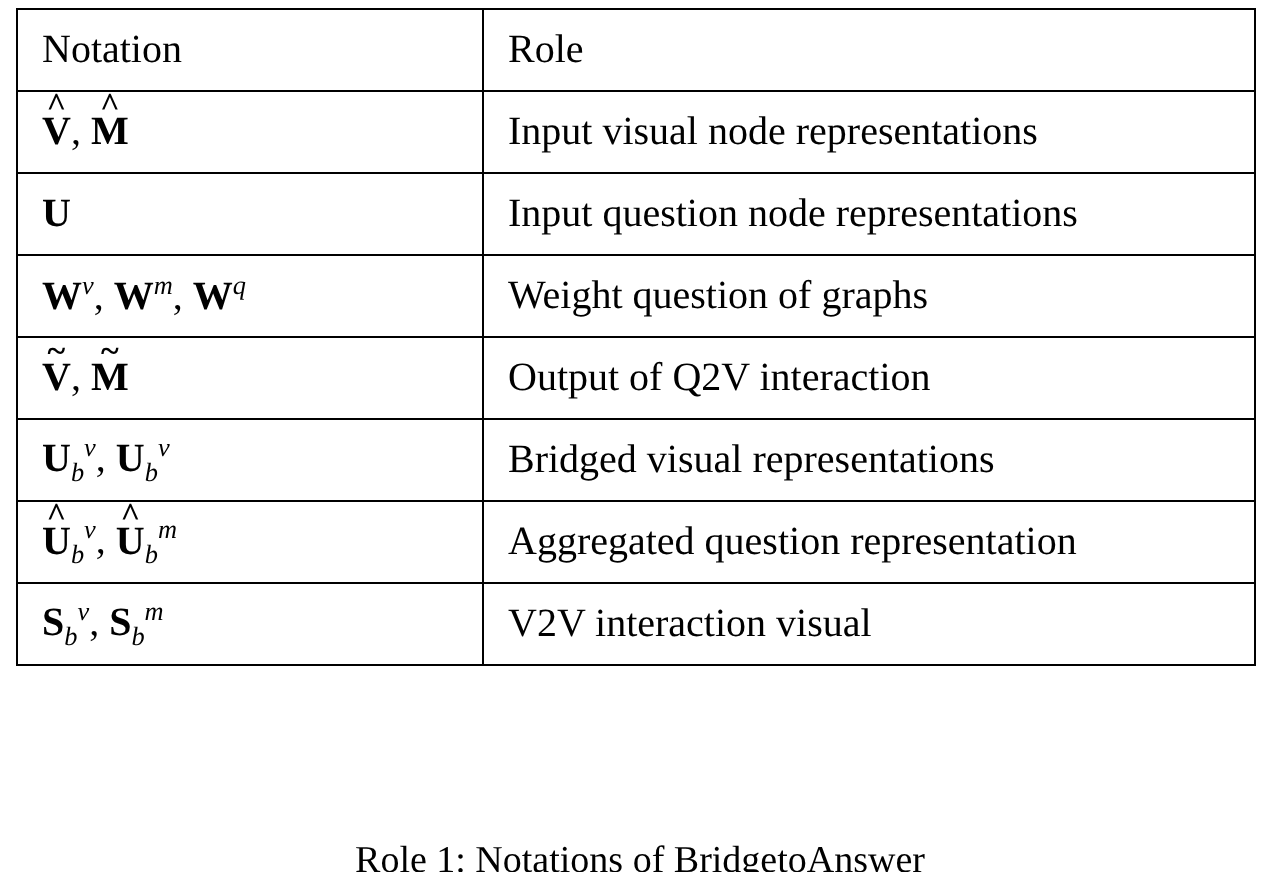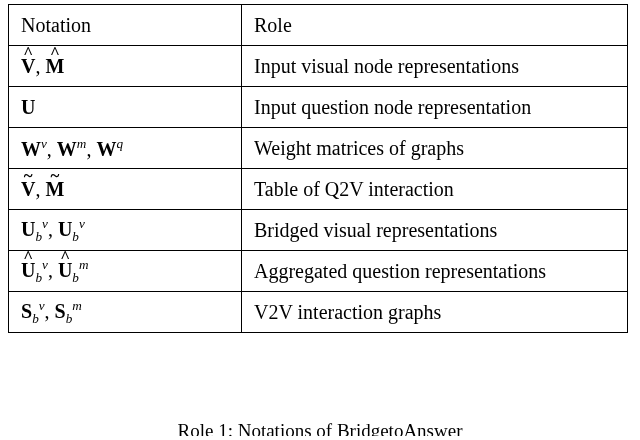--- a/index.html
+++ b/index.html
@@ -112,57 +112,57 @@
         <td class="col-notation">
           <span class="accented"><span class="acc">^</span><span class="mb">V</span></span><span class="comma">, </span><span class="accented"><span class="acc">^</span><span class="mb">M</span></span>
         </td>
         <td class="col-role">Input visual node representations</td>
       </tr>
 
       <tr>
         <td class="col-notation">
           <span class="mb">U</span>
         </td>
-        <td class="col-role">Input question node representation</td>
+        <td class="col-role">Input question node representations</td>
       </tr>
 
       <tr>
         <td class="col-notation">
           <span class="mb">W</span><span class="sup">v</span><span class="comma">, </span><span class="mb">W</span><span class="sup">m</span><span class="comma">, </span><span class="mb">W</span><span class="sup">q</span>
         </td>
-        <td class="col-role">Weight matrices of graphs</td>
+        <td class="col-role">Weight question of graphs</td>
       </tr>
 
 
       <tr>
         <td class="col-notation">
           <span class="accented"><span class="acc">~</span><span class="mb">V</span></span><span class="comma">, </span><span class="accented"><span class="acc">~</span><span class="mb">M</span></span>
         </td>
-        <td class="col-role">Table of Q2V interaction</td>
+        <td class="col-role">Output of Q2V interaction</td>
       </tr>
 
       <tr>
         <td class="col-notation">
           <span class="mb">U</span><span class="sub">b</span><span class="sup">v</span><span class="comma">, </span><span class="mb">U</span><span class="sub">b</span><span class="sup">v</span>
         </td>
         <td class="col-role">Bridged visual representations</td>
       </tr>
 
       <tr>
         <td class="col-notation">
           <span class="accented"><span class="acc">^</span><span class="mb">U</span></span><span class="sub">b</span><span class="sup">v</span><span class="comma">, </span><span class="accented"><span class="acc">^</span><span class="mb">U</span></span><span class="sub">b</span><span class="sup">m</span>
         </td>
-        <td class="col-role">Aggregated question representations</td>
+        <td class="col-role">Aggregated question representation</td>
       </tr>
 
       <tr>
         <td class="col-notation">
           <span class="mb">S</span><span class="sub">b</span><span class="sup">v</span><span class="comma">, </span><span class="mb">S</span><span class="sub">b</span><span class="sup">m</span>
         </td>
-        <td class="col-role">V2V interaction graphs</td>
+        <td class="col-role">V2V interaction visual</td>
       </tr>
 
     </tbody>
   </table>
 
   <div class="caption">
     <span class="caption-clip">Role 1: Notations of BridgetoAnswer</span>
   </div>
 
 </div>

